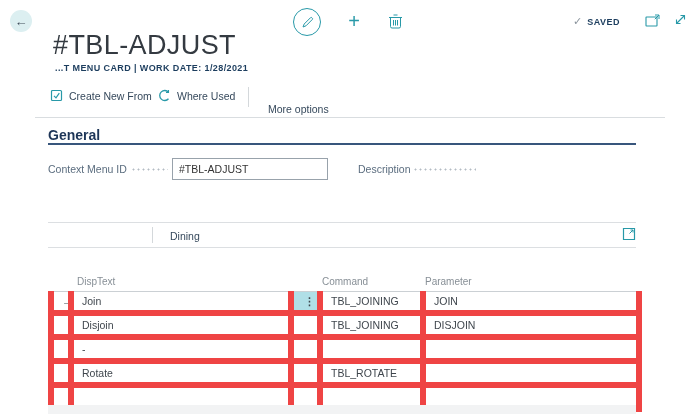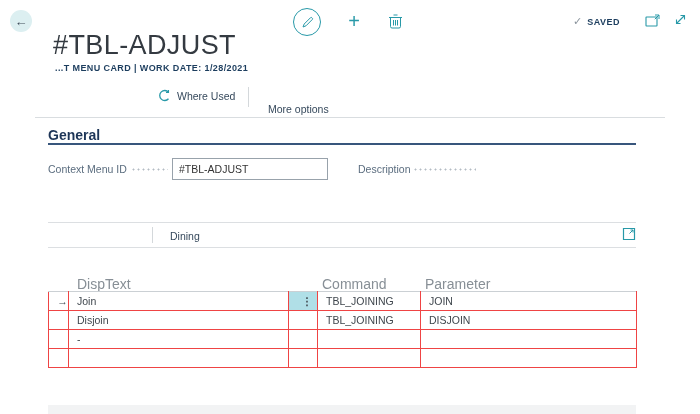--- a/index.html
+++ b/index.html
@@ -46,25 +46,25 @@
 
   
   .manage-top{left:48px;top:222px;width:588px;height:1px;background:#dcdfe2;}
   .manage-bottom{left:48px;top:247px;width:588px;height:1px;background:#dcdfe2;}
   .lines-title{left:48px;top:229px;font-size:11px;}
   .manage-divider{left:152px;top:227px;width:1px;height:16px;background:#d4d8db;}
   .manage-label{left:170px;top:230px;font-size:10.5px;color:#36495c;cursor:pointer;}
   .focus-btn{left:622px;top:227px;cursor:pointer;}
 
   
-  .col-head{top:276px;font-size:14px;color:#878f96;}
+  .col-head{top:276px;font-size:10px;color:#878f96;}
   .ch-1{left:77px;} .ch-2{left:322px;} .ch-3{left:425px;}
   .grid-wrap{left:48px;top:291px;width:588px;}
   table.grid{border-collapse:collapse;table-layout:fixed;width:588px;}
-  table.grid td{border:1px solid #ef4444;height:18px;font-size:10.5px;color:#3f464d;
+  table.grid td{border:6px solid #ef4444;height:18px;font-size:10.5px;color:#3f464d;
                 padding:0 0 0 8px;white-space:nowrap;overflow:hidden;background:#fff;}
   table.grid tr:first-child td{border-top:1px solid #cbd0d4;}
   td.ind{padding:0;text-align:center;color:#5c6874;font-size:11px;}
   td.dotscell{padding:0;text-align:center;font-size:10px;color:#4a5a64;letter-spacing:0;}
   td.dotscell.sel{background:#b0dfe7;font-weight:bold;}
   .footer-strip{left:48px;top:405px;width:588px;height:9px;background:#f2f3f4;}
 
   svg{display:block;}
 </style>
 </head>
@@ -122,20 +122,31 @@
             <path d="M3.5 11.5 L11.5 3.5"></path>
             <path d="M7.5 3.5 h4 v4"></path>
             <path d="M7.5 11.5 h-4 v-4"></path>
           </g>
         </svg>
     </span>
   </div>
 
   <div class="abs page-title">#TBL-ADJUST</div>
 
+  <div class="abs action-item ai-create">
+    <span>
+      <svg width="13" height="13" viewBox="0 0 13 13">
+          <g fill="none" stroke="#2899a8" stroke-width="1.2">
+            <rect x="1.5" y="1.5" width="10" height="10" rx="1"></rect>
+            <path d="M4 6.8 L6 8.8 L9.3 4.2"></path>
+          </g>
+        </svg>
+    </span>
+    <span>Create New From</span>
+  </div>
   <div class="abs action-item ai-where">
     <span>
       <svg width="13" height="13" viewBox="0 0 13 13">
           <g fill="none" stroke="#2899a8" stroke-width="1.3">
             <path d="M10.5 3.2 A5 5 0 1 0 10.5 9.8"></path>
             <path d="M10.5 1 v2.5 h-2.5" stroke-width="1.1"></path>
           </g>
         </svg>
     </span>
     <span>Where Used</span>
@@ -201,20 +212,27 @@
         </tr>
         <tr>
           <td class="ind"></td>
           <td>-</td>
           <td class="dotscell"></td>
           <td></td>
           <td></td>
         </tr>
         <tr>
           <td class="ind"></td>
+          <td>Rotate</td>
+          <td class="dotscell"></td>
+          <td>TBL_ROTATE</td>
+          <td></td>
+        </tr>
+        <tr>
+          <td class="ind"></td>
           <td></td>
           <td class="dotscell"></td>
           <td></td>
           <td></td>
         </tr>
       </tbody>
     </table>
   </div>
 
   <div class="abs footer-strip"></div>

